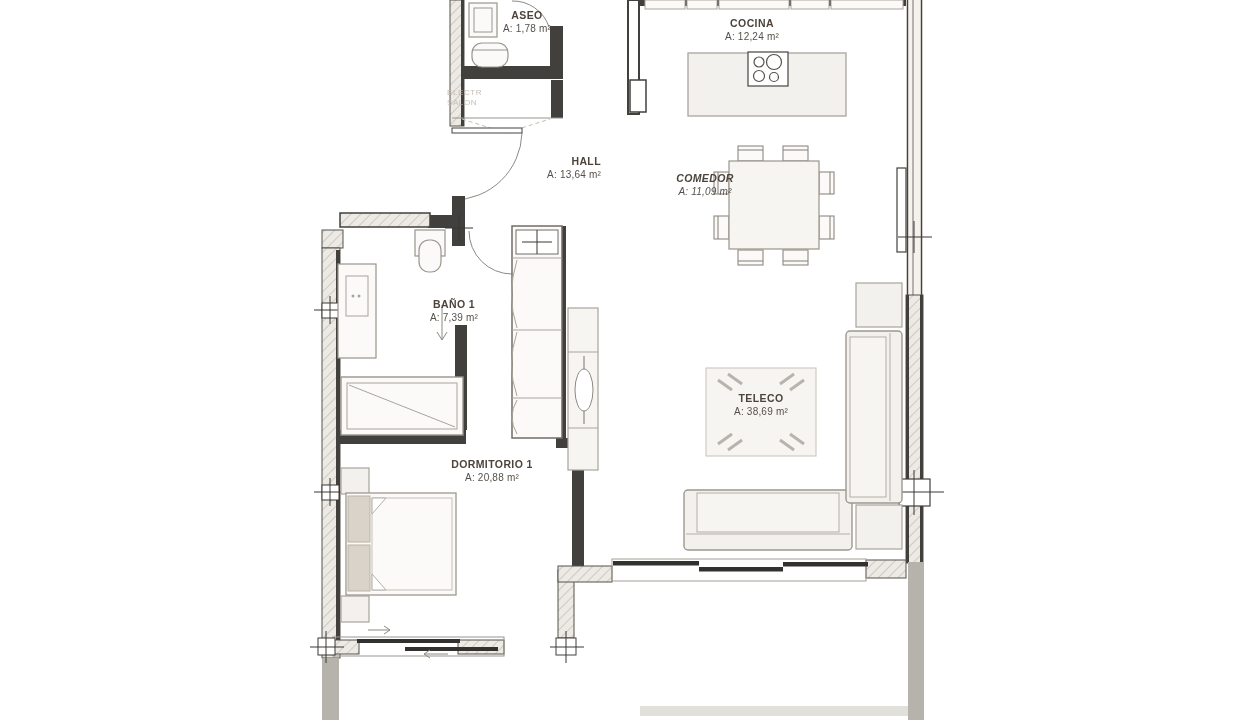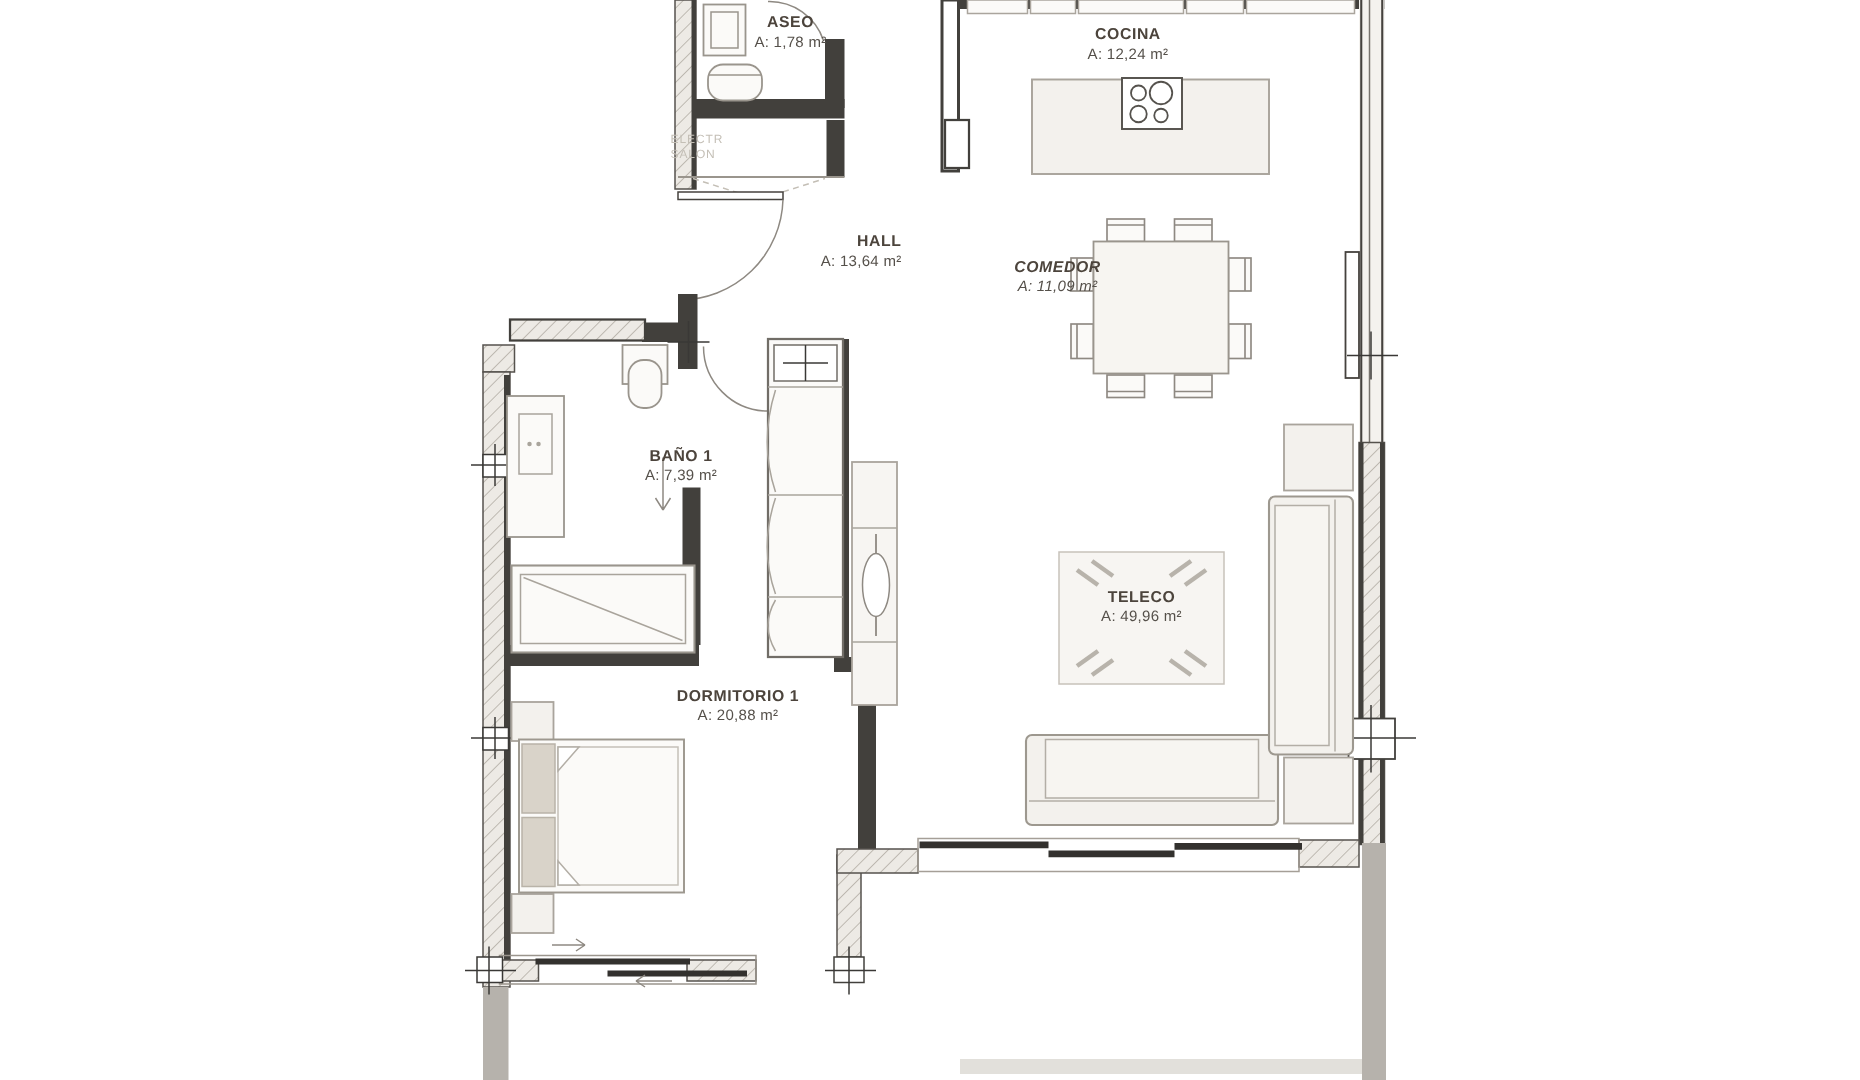--- a/index.html
+++ b/index.html
@@ -283,21 +283,21 @@
   <div class="room-label" style="left:635px;top:172px;width:140px;font-style:italic;">
     <span class="room-name">COMEDOR</span>
     <span class="room-area">A: 11,09 m²</span>
   </div>
   <div class="room-label" style="left:348px;top:298px;width:140px;padding-left:36px;">
     <span class="room-name">BAÑO 1</span>
     <span class="room-area">A: 7,39 m²</span>
   </div>
   <div class="room-label" style="left:691px;top:392px;width:140px;">
     <span class="room-name">TELECO</span>
-    <span class="room-area">A: 49,96 m²</span>
+    <span class="room-area">A: 38,69 m²</span>
   </div>
   <div class="room-label" style="left:412px;top:458px;width:160px;text-align:center;">
     <span class="room-name">DORMITORIO 1</span>
     <span class="room-area">A: 20,88 m²</span>
   </div>
   <div class="closet-label" style="left:447px;top:88px;width:100px;">
     <span>ELECTR</span>
     <span>SALON</span>
   </div>
 

